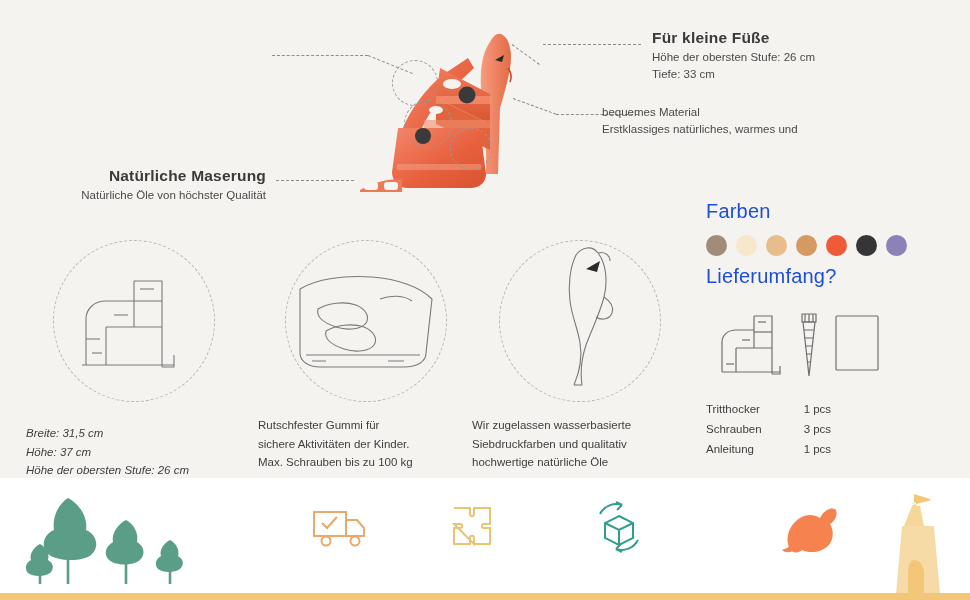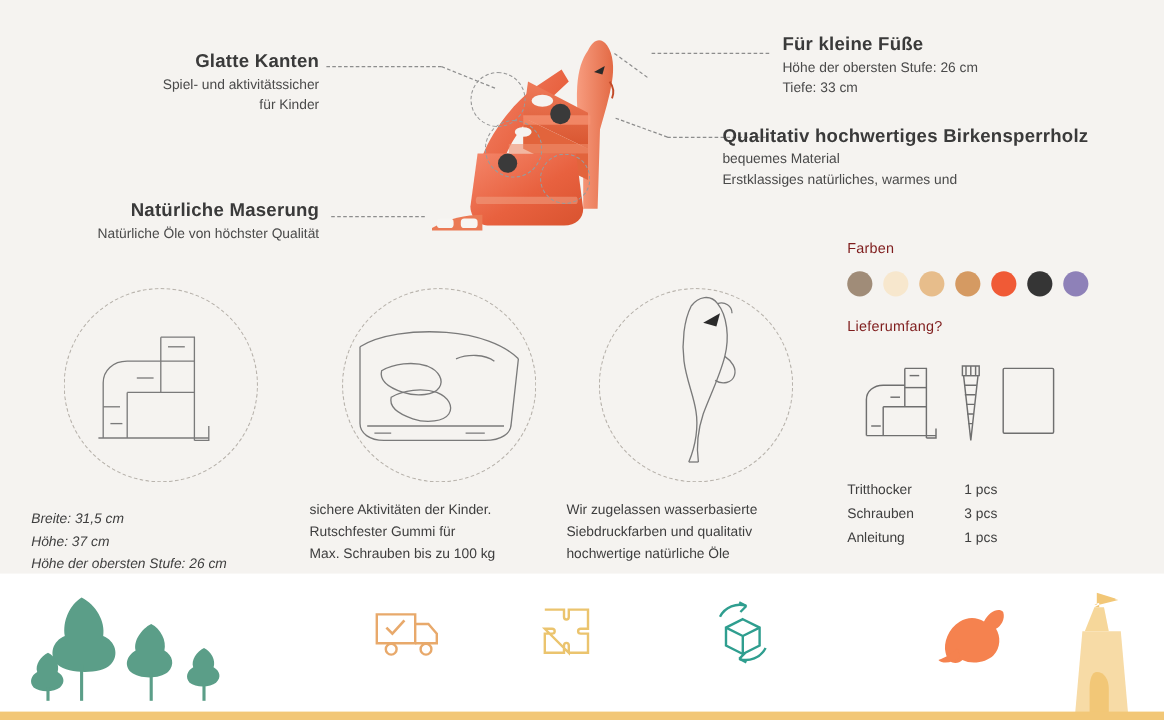--- a/index.html
+++ b/index.html
@@ -71,22 +71,22 @@
     border-radius: 50%;
   }
 
   
   #farben-block {
     position: absolute;
     left: 706px; top: 200px;
     width: 250px;
   }
   .section-title {
-    font-size: 12px;
-    color: #7f1d1d;
+    font-size: 20px;
+    color: #1d4ed8;
     font-weight: normal;
     margin: 0 0 12px 0;
     letter-spacing: .2px;
   }
   .swatches {
     display: flex;
     gap: 9px;
   }
   .swatch {
     width: 21px; height: 21px;
@@ -228,34 +228,28 @@
     <div class="leader diag" style="left:368px; top:55px; width:48px; transform:rotate(22deg);"></div>
 
     <div class="leader" style="left:543px; top:44px; width:98px;"></div>
     <div class="leader diag" style="left:512px; top:44px; width:34px; transform:rotate(36deg);"></div>
 
     <div class="leader" style="left:556px; top:114px; width:82px;"></div>
     <div class="leader diag" style="left:513px; top:98px; width:46px; transform:rotate(20deg);"></div>
 
     <div class="leader" style="left:276px; top:180px; width:78px;"></div>
 
-    <div class="callout ta-right" id="callout-glatte-kanten" style="left:60px; top:42px; width:206px;">
-      <div class="c-title">Glatte Kanten</div>
-      <div class="c-line">Spiel- und aktivitätssicher</div>
-      <div class="c-line">für Kinder</div>
-    </div>
 
     <div class="callout ta-left" id="callout-kleine-fuesse" style="left:652px; top:28px; width:280px;">
       <div class="c-title">Für kleine Füße</div>
       <div class="c-line">Höhe der obersten Stufe: 26 cm</div>
       <div class="c-line">Tiefe: 33 cm</div>
     </div>
 
     <div class="callout ta-left" id="callout-birkensperrholz" style="left:602px; top:104px; width:356px;">
-      <div class="c-title">Qualitativ hochwertiges Birkensperrholz</div>
       <div class="c-line">bequemes Material</div>
       <div class="c-line">Erstklassiges natürliches, warmes und</div>
     </div>
 
     <div class="callout ta-right" id="callout-maserung" style="left:18px; top:166px; width:248px;">
       <div class="c-title">Natürliche Maserung</div>
       <div class="c-line">Natürliche Öle von höchster Qualität</div>
     </div>
 
     <div id="farben-block">
@@ -362,22 +356,22 @@
             <path d="M8,20 L8,84 C8,92 16,98 28,98 L112,98 C126,98 134,92 134,84 L140,30"></path>
             <path d="M26,40 C36,34 52,32 64,36 C74,40 78,48 74,54 C70,60 56,62 44,58 C32,54 24,48 26,40 Z"></path>
             <path d="M34,62 C44,56 60,54 72,58 C82,62 86,70 82,76 C78,82 64,84 52,80 C40,76 32,70 34,62 Z"></path>
             <path d="M88,30 C98,26 112,26 120,32"></path>
             <path d="M14,86 L128,86"></path>
             <path d="M20,92 L34,92 M96,92 L112,92"></path>
           </svg>
         </span>
       </div>
       <div class="f-text">
+        <div>Rutschfester Gummi für</div>
         <div>sichere Aktivitäten der Kinder.</div>
-        <div>Rutschfester Gummi für</div>
         <div>Max. Schrauben bis zu 100 kg</div>
       </div>
     </div>
 
     <div class="feature" id="feature-3">
       <div class="circle">
         <span style="position:absolute; left:30px; top:4px;">
           <svg width="108" height="150" viewBox="0 0 108 150" fill="none" stroke="#7a7a7a" stroke-width="1.1">
             <path d="M46,10 C52,2 62,0 68,8 C76,18 78,36 74,52 C70,68 62,84 56,100
                      C52,112 50,126 52,140"></path>

